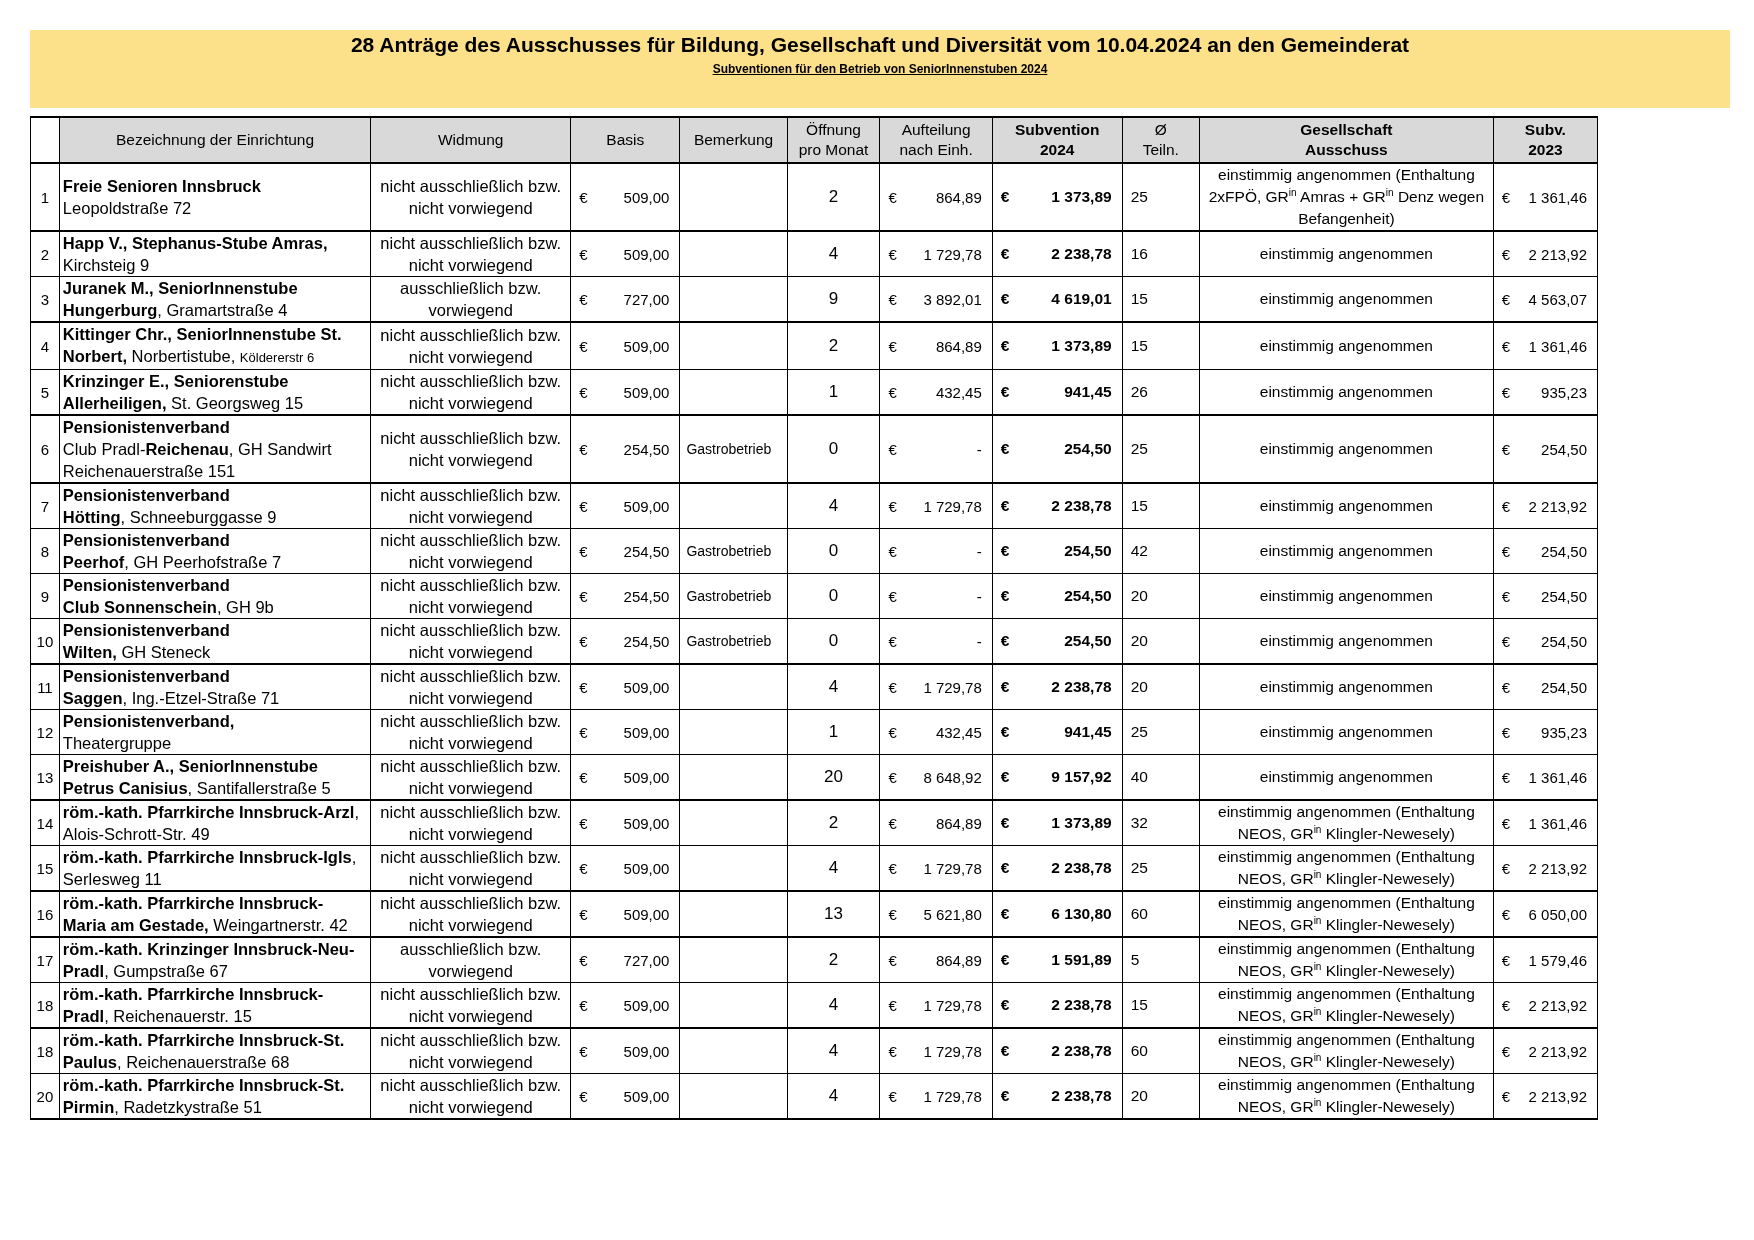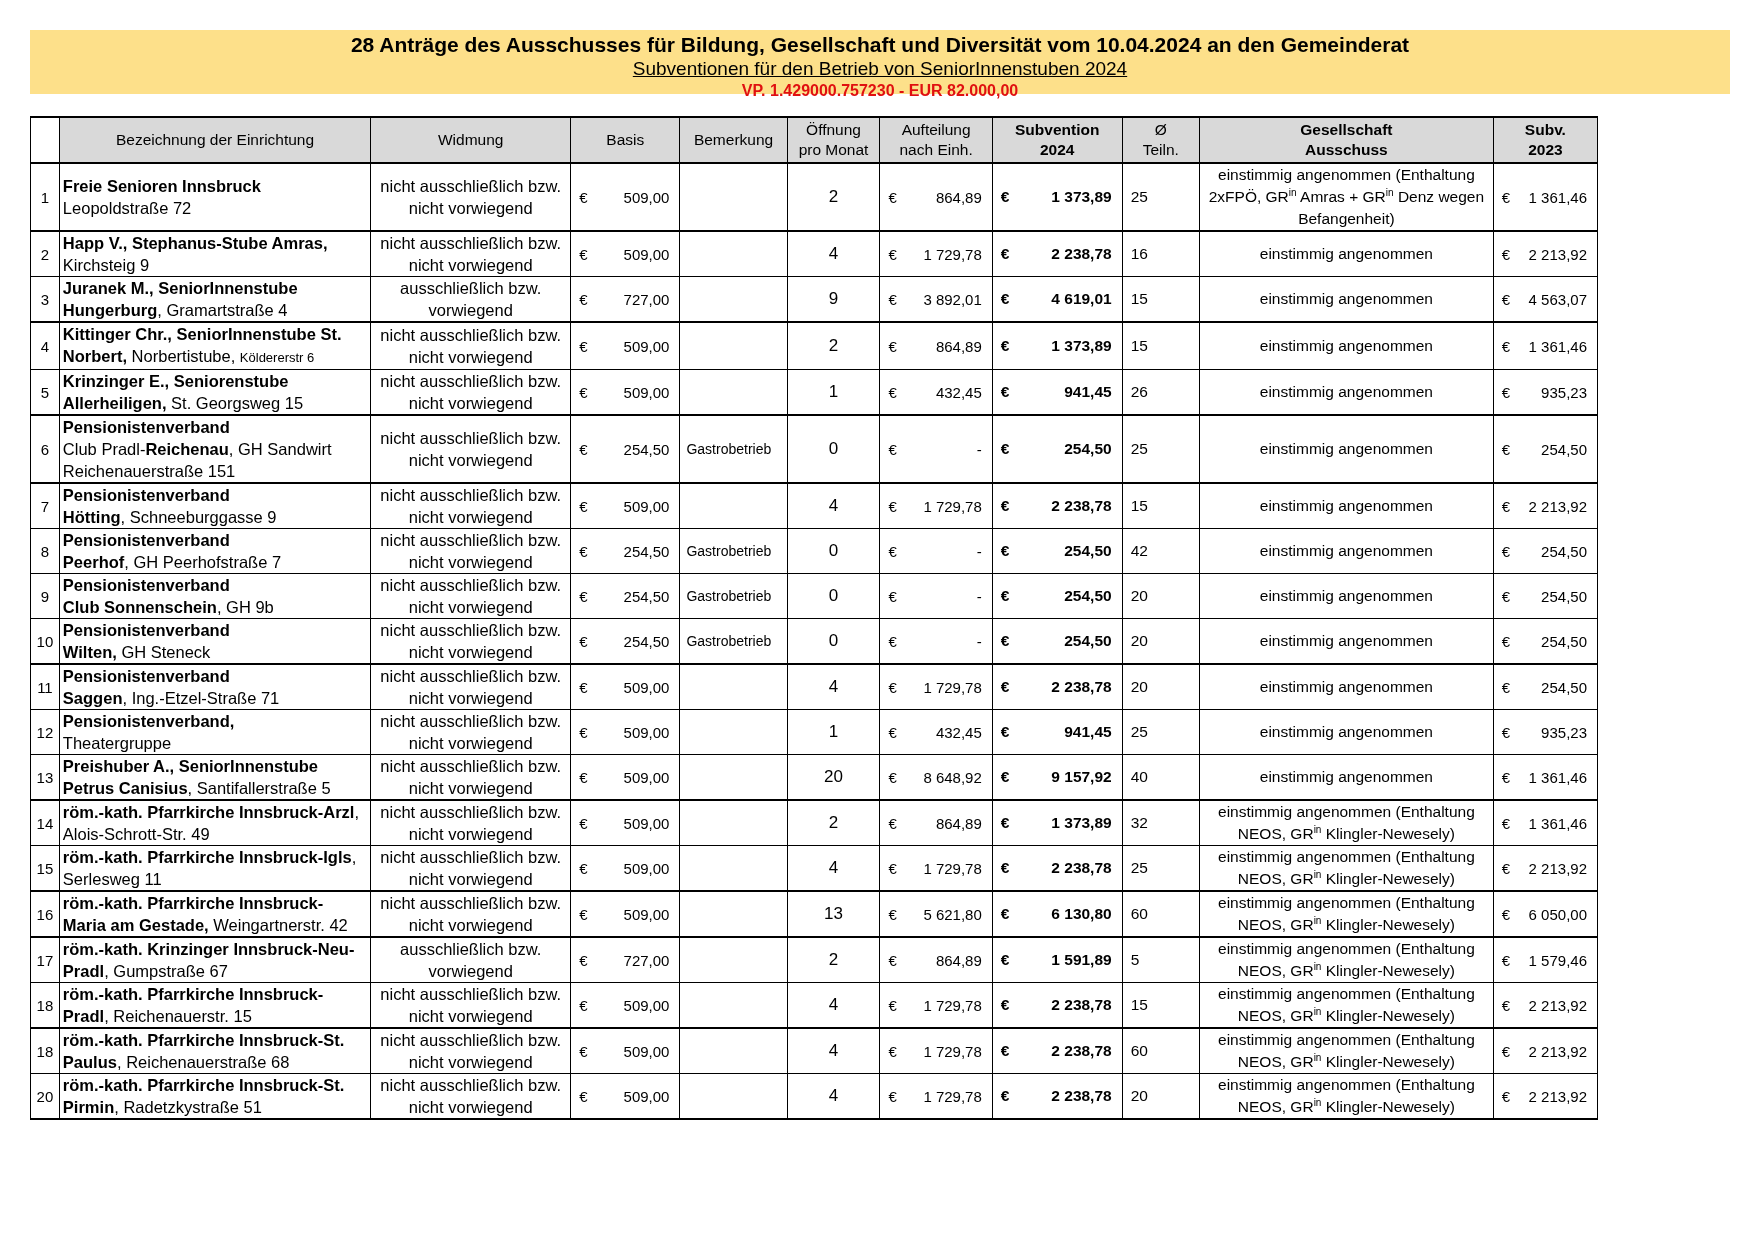--- a/index.html
+++ b/index.html
@@ -2,25 +2,25 @@
 <html><head>
 <meta charset="utf-8">
 <style>
   * { box-sizing: border-box; margin: 0; padding: 0; }
   body {
     width: 1754px; height: 1240px; background: #ffffff;
     font-family: "Liberation Sans", sans-serif; color: #000;
     position: relative; overflow: hidden;
   }
   .header-band {
-    position: absolute; left: 30px; top: 30px; width: 1700px; height: 64px;
+    position: absolute; left: 30px; top: 30px; width: 1700px; height: 78px;
     background: #fde08a; text-align: center;
   }
   .title { font-size: 21px; font-weight: bold; line-height: 26px; padding-top: 2px; }
-  .subtitle { font-size: 19px; font-weight: normal; text-decoration: underline; line-height: 22px; }
+  .subtitle { font-size: 12px; font-weight: bold; text-decoration: underline; line-height: 22px; }
   .vp { font-size: 16px; font-weight: bold; color: #e01010; line-height: 22px; }
 
   table.main {
     position: absolute; left: 30px; top: 116px; width: 1568px;
     border-collapse: collapse; table-layout: fixed;
     font-size: 15.5px;
   }
   table.main th, table.main td {
     border: 1px solid #000; vertical-align: middle;
   }
@@ -50,21 +50,20 @@
   td.thick-l, th.thick-l { border-left: 2px solid #000; }
   td.thick-r, th.thick-r { border-right: 2px solid #000; }
   tr.last td { border-bottom: 2px solid #000; }
 </style>
 </head>
 <body>
 
 <div class="header-band">
   <div class="title">28 Anträge des Ausschusses für Bildung, Gesellschaft und Diversität vom 10.04.2024 an den Gemeinderat</div>
   <div class="subtitle">Subventionen für den Betrieb von SeniorInnenstuben 2024</div>
-  <div class="vp">VP. 1.429000.757230 - EUR 82.000,00</div>
 </div>
 
 <table class="main">
   <colgroup>
     <col style="width:28px">
       <col style="width:302px">
       <col style="width:194px">
       <col style="width:106px">
     <col style="width:104px">
       <col style="width:90px">

